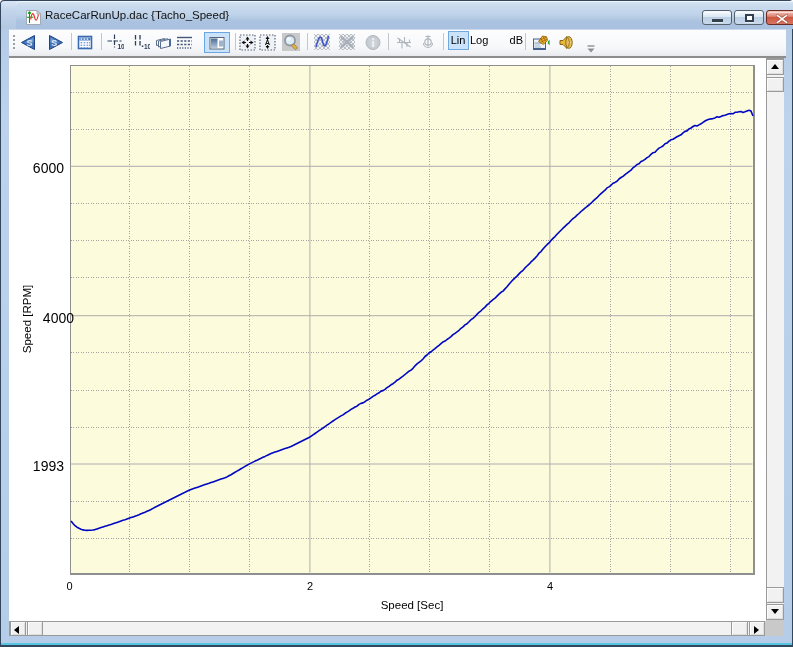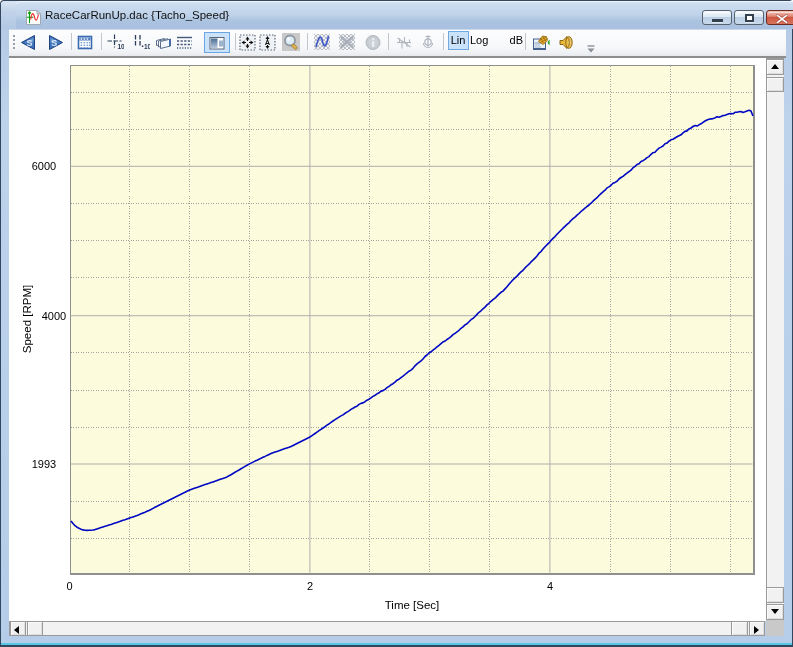--- a/index.html
+++ b/index.html
@@ -24,21 +24,21 @@
  background:linear-gradient(#fdfdfe 0px,#f7f8fa 18px,#ebedf1 26px,#e6e8ec 27px)}
 .tsep{position:absolute;top:4px;height:17px;width:1px;background:#c3c7cc}
 .ticon{position:absolute}
 #linbtn{position:absolute;left:438.5px;top:2px;width:21px;height:19px;background:#cbe3fa;border:1px solid #70a9e2;
  font-size:11px;color:#000;text-align:center;line-height:17px}
 .ttext{position:absolute;top:2px;height:19px;font-size:11px;color:#000;line-height:19px}
 #tbline{position:absolute;left:8px;top:55px;width:777px;height:2px;background:#8d8d8d}
 #client{position:absolute;left:8px;top:57px;width:757px;height:563px;background:#fff}
 #plot{position:absolute;left:60.5px;top:7.0px;width:685.0px;height:509.5px;
  border:1px solid #8f8f8f;border-right-width:2px;border-bottom-width:2px;background:#fcfbdb}
-.ylab{position:absolute;width:40px;text-align:center;font-size:11px;color:#000}
+.ylab{position:absolute;width:40px;text-align:right;font-size:14px;color:#000}
 .xlab{position:absolute;width:40px;text-align:center;font-size:11px;color:#000}
 #xtitle{position:absolute;left:353px;top:541px;width:100px;text-align:center;font-size:11.5px;color:#000}
 #ytitle{position:absolute;left:-19px;top:254px;width:76px;height:14px;font-size:11.5px;color:#000;transform:rotate(-90deg);text-align:center}
 .sb,.sbseg,.arr{position:absolute}
 .sbseg{background:#f1f1f1;border:1px solid #9a9a9a;box-shadow:inset 1px 1px 0 #fbfbfb, inset -1px -1px 0 #dedede}
 </style></head><body>
 <div id="win">
  <div id="title">
   <svg id="ticon" width="17" height="17" viewBox="0 0 17 17">
     <path d="M1.5 1.5 h10.5 l3.5 3.5 v10.5 h-14 z" fill="#fff" stroke="#a0a8b2" stroke-width="1"></path>
@@ -278,21 +278,21 @@
 <line x1="69.5" y1="463.0" x2="751.5" y2="463.0" stroke="#aeaeae" stroke-width="1"></line>
     <polyline points="70.0,520.0 72.0,522.5 74.0,524.7 76.0,526.2 78.0,527.3 80.0,528.2 82.0,528.9 84.0,529.3 86.0,529.4 88.0,529.3 90.0,529.2 92.0,529.0 94.0,528.6 96.0,527.9 98.0,527.2 100.0,526.5 102.0,525.9 104.0,525.3 106.0,524.7 108.0,524.1 110.0,523.5 112.0,522.8 114.0,522.1 116.0,521.4 118.0,520.7 120.0,520.0 122.0,519.3 124.0,518.7 126.0,518.0 128.0,517.3 130.0,516.6 132.0,515.9 134.0,515.2 136.0,514.5 138.0,513.7 140.0,512.8 142.0,512.0 144.0,511.2 146.0,510.3 148.0,509.4 150.0,508.5 152.0,507.4 154.0,506.3 156.0,505.3 158.0,504.2 160.0,503.2 162.0,502.2 164.0,501.2 166.0,500.2 168.0,499.2 170.0,498.2 172.0,497.2 174.0,496.2 176.0,495.2 178.0,494.2 180.0,493.2 182.0,492.2 184.0,491.3 186.0,490.3 188.0,489.3 190.0,488.5 192.0,487.8 194.0,487.1 196.0,486.4 198.0,485.7 200.0,485.0 202.0,484.3 204.0,483.6 206.0,482.9 208.0,482.3 210.0,481.6 212.0,480.9 214.0,480.2 216.0,479.5 218.0,478.8 220.0,478.1 222.0,477.4 224.0,476.7 226.0,475.9 228.0,474.8 230.0,473.7 232.0,472.5 234.0,471.3 236.0,470.1 238.0,469.0 240.0,467.8 242.0,466.6 244.0,465.4 246.0,464.3 248.0,463.1 250.0,462.1 252.0,461.1 254.0,460.1 256.0,459.2 258.0,458.2 260.0,457.3 262.0,456.3 264.0,455.4 266.0,454.4 268.0,453.5 270.0,452.6 272.0,451.8 274.0,451.1 276.0,450.4 278.0,449.7 280.0,449.0 282.0,448.3 284.0,447.6 286.0,446.9 288.0,446.2 290.0,445.4 292.0,444.5 294.0,443.5 296.0,442.5 298.0,441.5 300.0,440.5 302.0,439.5 304.0,438.5 306.0,437.5 308.0,436.5 310.0,435.3 312.0,433.9 314.0,432.5 316.0,431.1 318.0,429.7 320.0,428.3 322.0,427.0 324.0,425.6 326.0,424.2 328.0,422.8 330.0,421.4 332.0,420.0 334.0,418.7 336.0,417.4 338.0,416.1 340.0,414.9 342.0,413.9 344.0,412.3 346.0,411.1 348.0,409.9 350.0,408.4 352.0,407.3 354.0,406.0 356.0,405.2 358.0,403.4 360.0,402.4 362.0,401.9 364.0,400.7 366.0,399.2 368.0,398.2 370.0,396.8 372.0,395.4 374.0,394.3 376.0,392.9 378.0,391.8 380.0,390.1 382.0,389.6 384.0,388.3 386.0,386.7 388.0,385.3 390.0,383.8 392.0,382.7 394.0,381.1 396.0,379.2 398.0,378.2 400.0,376.6 402.0,375.2 404.0,373.5 406.0,371.9 408.0,370.2 410.0,369.1 412.0,367.3 414.0,364.8 416.0,362.9 418.0,361.3 420.0,359.8 422.0,358.0 424.0,355.5 426.0,354.0 428.0,352.0 430.0,350.8 432.0,349.2 434.0,347.7 436.0,345.9 438.0,344.3 440.0,342.6 442.0,340.9 444.0,340.1 446.0,338.5 448.0,337.1 450.0,335.6 452.0,333.7 454.0,332.3 456.0,330.9 458.0,329.3 460.0,327.3 462.0,325.9 464.0,323.9 466.0,322.8 468.0,320.8 470.0,318.7 472.0,317.3 474.0,315.5 476.0,313.4 478.0,311.3 480.0,309.8 482.0,307.8 484.0,306.1 486.0,303.9 488.0,302.3 490.0,300.3 492.0,298.6 494.0,297.2 496.0,295.1 498.0,293.1 500.0,291.3 502.0,290.1 504.0,287.9 506.0,285.8 508.0,283.3 510.0,281.0 512.0,278.8 514.0,276.9 516.0,275.1 518.0,272.9 520.0,270.9 522.0,269.3 524.0,266.9 526.0,265.0 528.0,263.2 530.0,260.9 532.0,259.1 534.0,257.1 536.0,255.0 538.0,252.2 540.0,250.6 542.0,248.1 544.0,245.7 546.0,243.7 548.0,241.9 550.0,239.5 552.0,237.4 554.0,235.6 556.0,233.3 558.0,231.2 560.0,229.2 562.0,227.2 564.0,225.3 566.0,223.4 568.0,221.8 570.0,219.5 572.0,217.7 574.0,216.2 576.0,214.1 578.0,212.5 580.0,210.5 582.0,208.8 584.0,207.1 586.0,205.5 588.0,204.0 590.0,202.2 592.0,200.2 594.0,198.3 596.0,196.7 598.0,194.5 600.0,192.7 602.0,190.9 604.0,189.2 606.0,186.9 608.0,185.9 610.0,184.3 612.0,182.3 614.0,181.4 616.0,180.2 618.0,178.0 620.0,176.5 622.0,175.4 624.0,173.6 626.0,172.1 628.0,170.6 630.0,169.2 632.0,166.8 634.0,165.4 636.0,163.5 638.0,162.8 640.0,160.5 642.0,159.7 644.0,158.4 646.0,156.6 648.0,155.6 650.0,153.3 652.0,151.7 654.0,151.3 656.0,149.0 658.0,147.1 660.0,146.1 662.0,145.0 664.0,142.8 666.0,142.1 668.0,140.1 670.0,138.8 672.0,138.2 674.0,137.0 676.0,135.8 678.0,134.7 680.0,133.8 682.0,131.9 684.0,130.4 686.0,129.9 688.0,127.9 690.0,127.0 692.0,125.5 694.0,124.5 696.0,125.0 698.0,123.9 700.0,122.8 702.0,121.4 704.0,120.0 706.0,119.0 708.0,118.2 710.0,117.9 712.0,117.6 714.0,116.9 716.0,115.7 718.0,116.2 720.0,115.4 722.0,114.6 724.0,114.2 726.0,113.5 728.0,112.8 730.0,112.6 732.0,112.8 734.0,111.3 736.0,111.2 738.0,110.8 740.0,110.5 742.0,111.4 744.0,110.8 746.0,110.0 748.0,109.3 750.0,110.1 752.0,115.0" fill="none" stroke="#0007c3" stroke-width="1.6" stroke-linejoin="round"></polyline>
     </g>
   </svg>
   <div class="ylab" style="left:15px;top:102px">6000</div>
   <div class="ylab" style="left:25px;top:251.5px">4000</div>
   <div class="ylab" style="left:15px;top:399.8px">1993</div>
   <div class="xlab" style="left:40.5px;top:522px">0</div>
   <div class="xlab" style="left:281px;top:522px">2</div>
   <div class="xlab" style="left:521px;top:522px">4</div>
-  <div id="xtitle">Time [Sec]</div>
+  <div id="xtitle">Speed [Sec]</div>
   <div id="ytitle">Speed [RPM]</div>
  </div>
 <div class="sb" style="left:765px;top:57px;width:17.5px;height:562px;background:#f2f2f2;border:1px solid #9a9a9a;border-right:none"></div>
 <div class="sbseg" style="left:765px;top:57.5px;width:17.5px;height:16.5px"></div>
 <div class="arr" style="left:769.5px;top:62.5px;border-left:4.5px solid transparent;border-right:4.5px solid transparent;border-bottom:5px solid #000"></div>
 <div class="sbseg" style="left:765px;top:75.5px;width:17.5px;height:15.5px"></div>
 <div class="sbseg" style="left:765px;top:585.5px;width:17.5px;height:16.5px"></div>
 <div class="sbseg" style="left:765px;top:603px;width:17.5px;height:16px"></div>
 <div class="arr" style="left:769.5px;top:608px;border-left:4.5px solid transparent;border-right:4.5px solid transparent;border-top:5px solid #000"></div>
 <div class="sb" style="left:765px;top:618.5px;width:17.5px;height:16px;background:#c9c9c9"></div>

